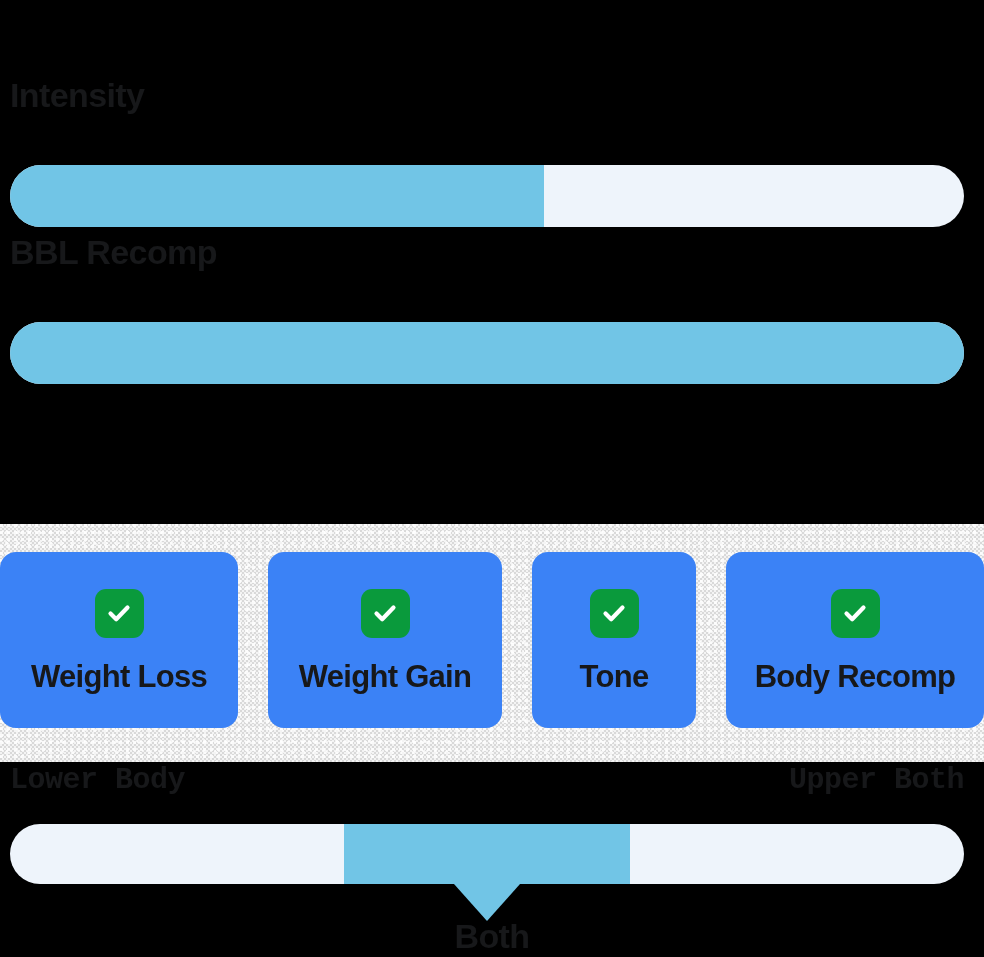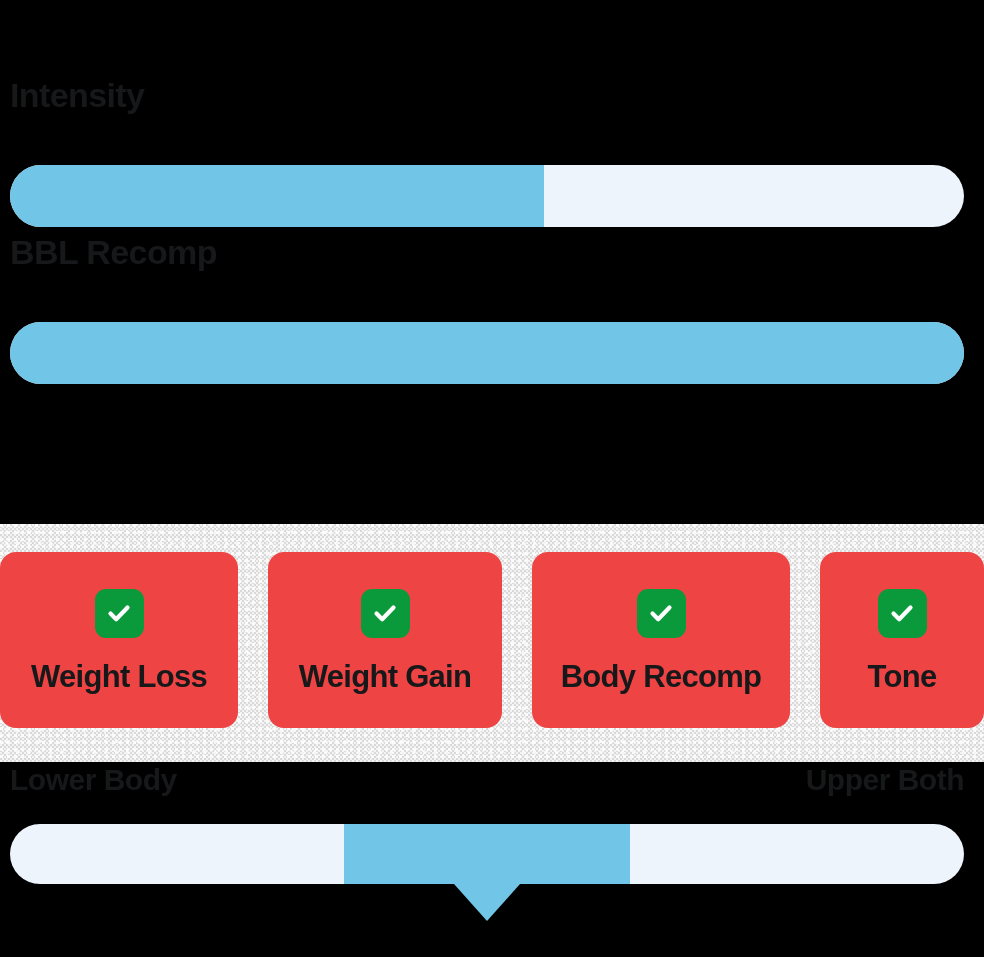--- a/index.html
+++ b/index.html
@@ -75,21 +75,21 @@
   .goals-row {
     position: absolute;
     left: 0;
     top: 552px;
     width: 984px;
     height: 176px;
     display: flex;
     align-items: stretch;
   }
   .goal-card {
-    background: #ef4444;
+    background: #3b82f6;
     border-radius: 16px;
     display: flex;
     flex-direction: column;
     align-items: center;
     justify-content: center;
     box-sizing: border-box;
     padding: 0 10px;
   }
   .goal-card + .goal-card { margin-left: 30px; justify-content: center; }
 
@@ -113,20 +113,21 @@
     line-height: 1;
     white-space: nowrap;
   }
 
   
   .focus {
     position: absolute;
     left: 10px;
     top: 765px;
     width: 954px;
+    font-family: Liberation Mono, monospace;
   }
   .focus-ends {
     display: flex;
     justify-content: space-between;
     align-items: baseline;
   }
   .focus-end-label {
     font-size: 30px;
     font-weight: 800;
     letter-spacing: -0.5px;
@@ -207,45 +208,46 @@
 
     <div class="goal-card" id="goal-card-1" style="width: 234px;">
       <div class="check-box">
         <svg width="30" height="30" viewBox="0 0 30 30" aria-hidden="true">
           <path d="M6.5 15.5 L12.2 21.2 L23.5 9.5" fill="none" stroke="#ffffff" stroke-width="4.2" stroke-linecap="round" stroke-linejoin="round"></path>
         </svg>
       </div>
       <div class="goal-label">Weight Gain</div>
     </div>
 
+    <div class="goal-card" id="goal-card-2" style="width: 164px;">
+      <div class="check-box">
+        <svg width="30" height="30" viewBox="0 0 30 30" aria-hidden="true">
+          <path d="M6.5 15.5 L12.2 21.2 L23.5 9.5" fill="none" stroke="#ffffff" stroke-width="4.2" stroke-linecap="round" stroke-linejoin="round"></path>
+        </svg>
+      </div>
+      <div class="goal-label">Tone</div>
+    </div>
+
     <div class="goal-card" id="goal-card-3" style="width: 258px;">
       <div class="check-box">
         <svg width="30" height="30" viewBox="0 0 30 30" aria-hidden="true">
           <path d="M6.5 15.5 L12.2 21.2 L23.5 9.5" fill="none" stroke="#ffffff" stroke-width="4.2" stroke-linecap="round" stroke-linejoin="round"></path>
         </svg>
       </div>
       <div class="goal-label">Body Recomp</div>
-    </div>
-
-    <div class="goal-card" id="goal-card-2" style="width: 164px;">
-      <div class="check-box">
-        <svg width="30" height="30" viewBox="0 0 30 30" aria-hidden="true">
-          <path d="M6.5 15.5 L12.2 21.2 L23.5 9.5" fill="none" stroke="#ffffff" stroke-width="4.2" stroke-linecap="round" stroke-linejoin="round"></path>
-        </svg>
-      </div>
-      <div class="goal-label">Tone</div>
     </div>
 
   </div>
 
   <div class="focus">
     <div class="focus-ends">
       <div class="focus-end-label">Lower Body</div>
       <div class="focus-end-label">Upper Both</div>
     </div>
     <div class="focus-track">
       <div class="focus-seg" id="focus-segment" style="left: 35%; width: 30%;"></div>
     </div>
   </div>
 
   <div class="focus-pointer" id="focus-pointer" style="left: 454px;"></div>
+  <div class="focus-value">Both</div>
 
 </div>
 
 </body></html>

